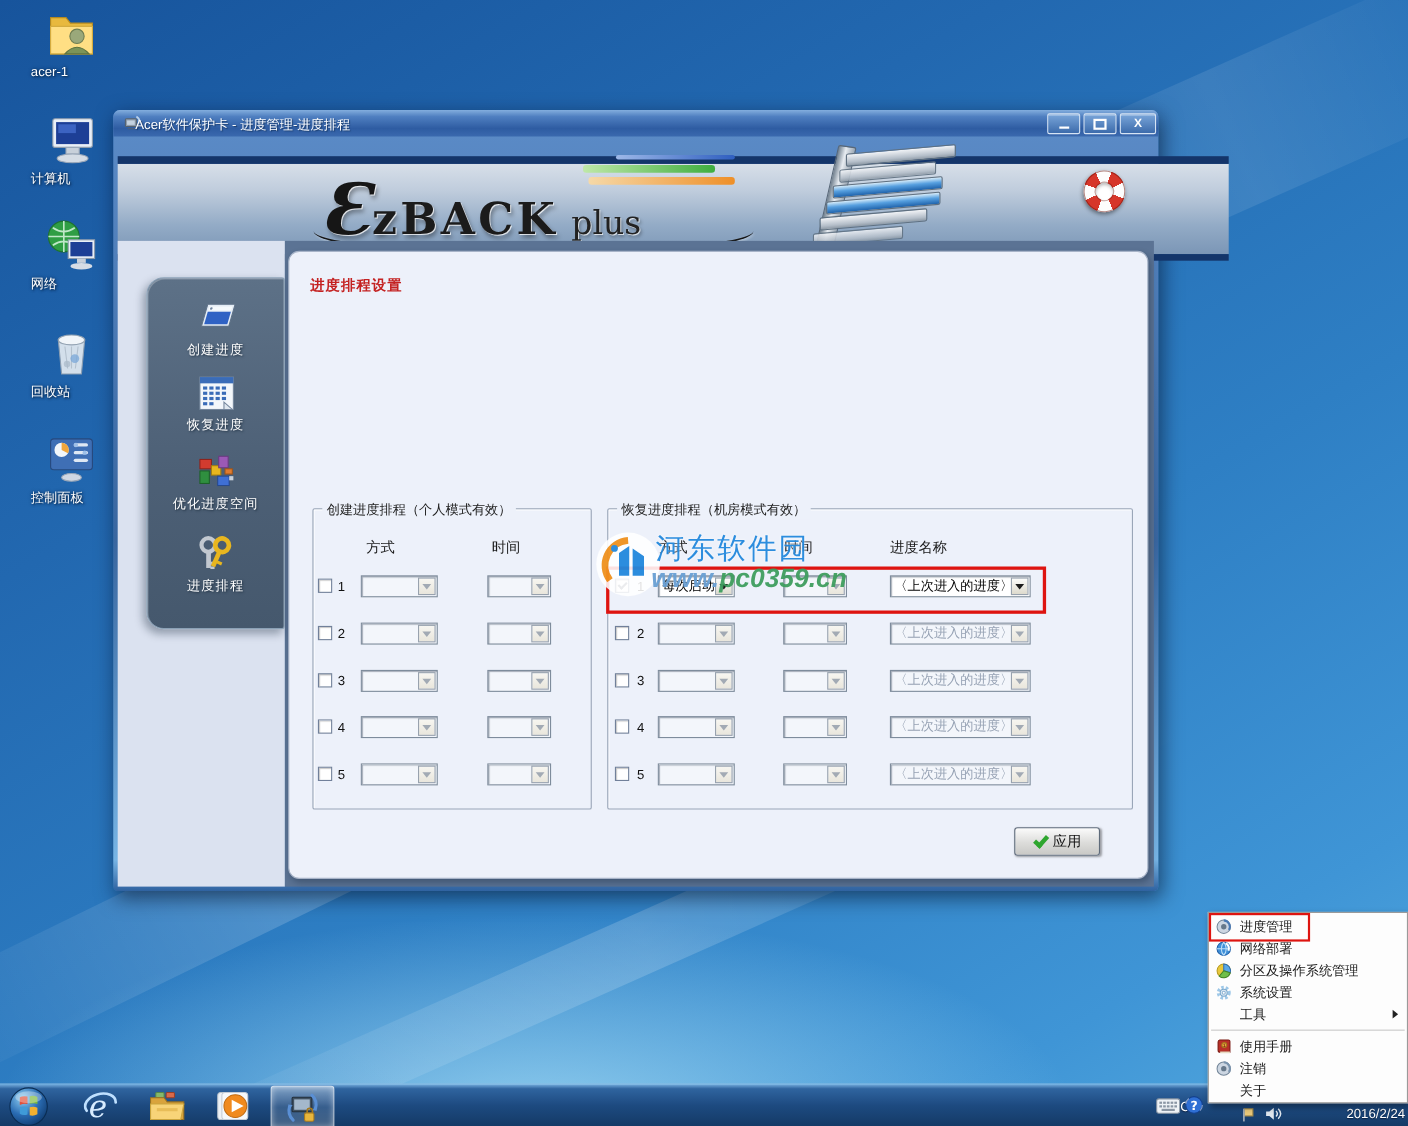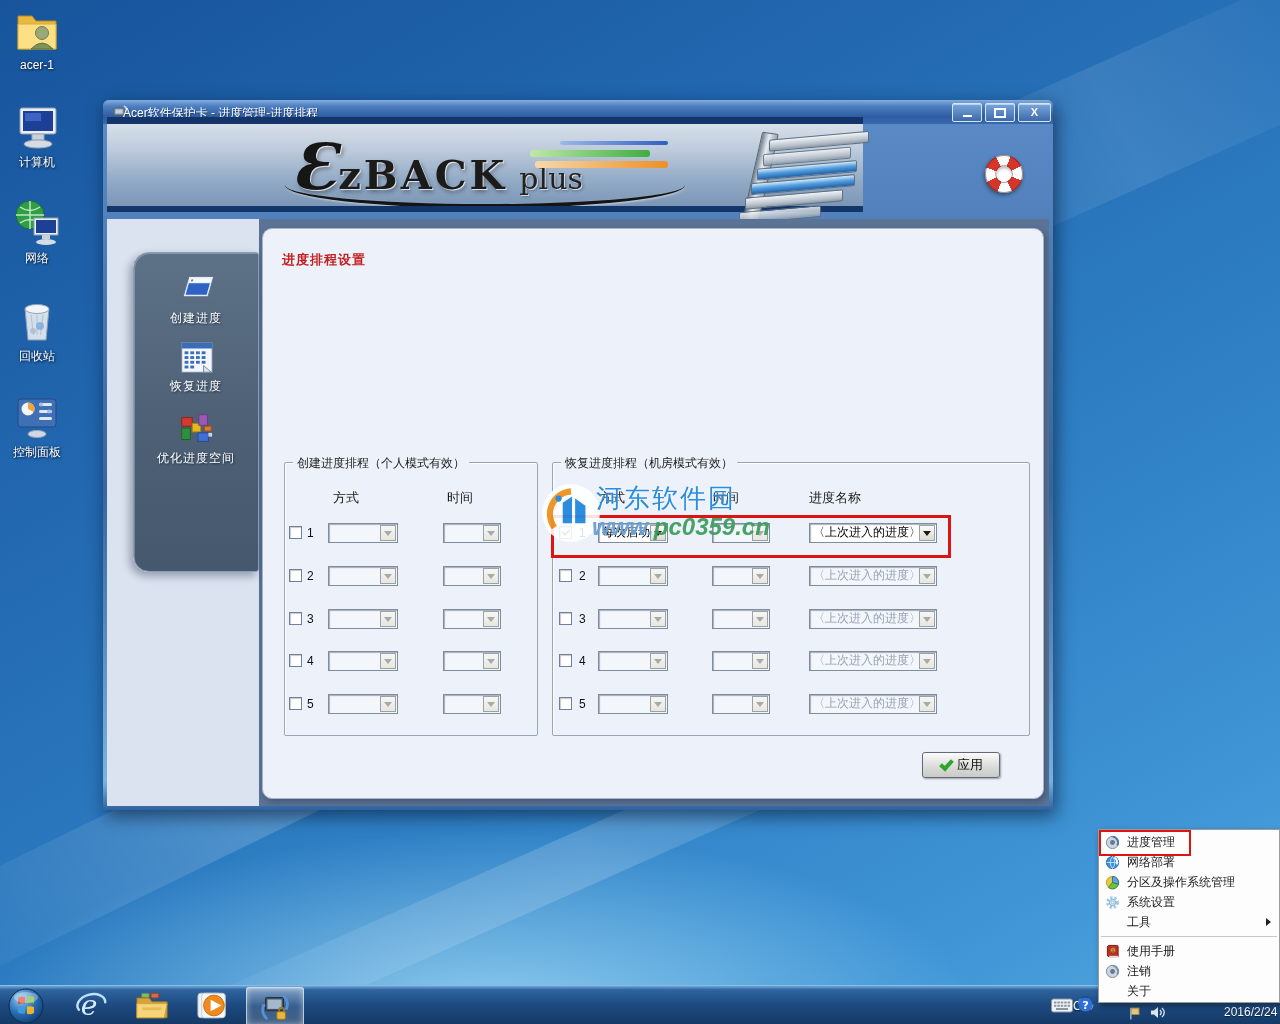--- a/index.html
+++ b/index.html
@@ -9,21 +9,21 @@
       radial-gradient(ellipse 700px 260px at 38% 99%, rgba(170,225,248,.75) 0%, rgba(170,225,248,0) 70%),
       linear-gradient(150deg,#17549c 0%,#2268b0 30%,#2e7fc4 60%,#3f95d6 85%,#55aade 100%);}
   .streak{position:absolute;pointer-events:none;background:linear-gradient(90deg,rgba(255,255,255,0),rgba(255,255,255,.22),rgba(255,255,255,0));}
   .st1{left:-140px;top:700px;width:980px;height:90px;transform:rotate(-26deg);}
   .st2{left:60px;top:830px;width:1050px;height:55px;transform:rotate(-24deg);opacity:.8;}
   .st3{left:860px;top:60px;width:520px;height:130px;transform:rotate(-24deg);opacity:.45;}
   .icon{display:inline-block;line-height:0;}
   .icon svg{width:100%;height:100%;display:block;}
 
   
-  .desk-icon{position:absolute;left:0;width:74px;text-align:center;cursor:default;}
+  .desk-icon{position:absolute;left:0;width:74px;text-align:left;cursor:default;padding-left:28px;}
   .di-img{width:48px;height:50px;margin:0 auto;display:block;}
   .di-label{display:block;margin-top:2px;font-size:12px;color:#fff;text-shadow:1px 1px 2px #0a2a50,0 0 3px #0a2a50;}
 
   
   .app-window{position:absolute;left:103px;top:100px;width:950px;height:710px;border-radius:6px 6px 4px 4px;
     background:linear-gradient(180deg,#5c8cc8 0%,#39669f 60%,#2c5档 100%);
     background:linear-gradient(180deg,#5c8cc8 0%,#39669f 55%,#77b4e4 96%,#2f62a0 100%);
     box-shadow:3px 6px 18px rgba(0,10,30,.55);}
   .titlebar{position:absolute;left:103px;top:100px;width:950px;height:24px;border-radius:6px 6px 0 0;
     background:linear-gradient(180deg,#83aede 0%,#4f7fc0 25%,#2e5ca2 70%,#3a69ae 100%);}
@@ -31,21 +31,21 @@
   .tb-title{position:absolute;left:123px;top:105px;font-size:12px;color:#fff;text-shadow:1px 1px 1px #1a3a66;}
   .tb-btns{position:absolute;left:949px;top:103px;display:flex;}
   .tb-btn{width:28px;height:17px;margin-left:3px;border:1px solid #d6e4f4;border-radius:2px;
     background:linear-gradient(#7aa6da,#3c6bab);display:flex;align-items:center;justify-content:center;
     box-shadow:inset 0 1px 0 rgba(255,255,255,.5);cursor:pointer;}
   .g-min{width:9px;height:2px;background:#fff;margin-top:7px;}
   .g-max{width:8px;height:6px;border:2px solid #fff;}
   .g-close{color:#fff;font-weight:bold;font-size:11px;line-height:1;}
 
   
-  .banner{position:absolute;left:107px;top:117px;width:756px;height:95px;overflow:hidden;
+  .banner{position:absolute;left:107px;top:142px;width:1010px;height:95px;overflow:hidden;
     background:linear-gradient(180deg,#d7dfe9 0%,#bfccdc 30%,#93abc6 68%,#7b96b6 100%);
     border-top:7px solid #14356a;border-bottom:6px solid #14356a;box-sizing:border-box;}
   .logo{position:absolute;left:185px;top:5px;width:420px;height:80px;}
   .logo-e{font-family:"DejaVu Serif","Liberation Serif",serif;font-style:italic;font-weight:bold;font-size:64px;
     color:#161616;text-shadow:1px 1px 0 rgba(255,255,255,.75),2px 3px 4px rgba(0,0,0,.35);}
   .logo-text{font-family:"DejaVu Serif","Liberation Serif",serif;font-weight:bold;font-size:40px;letter-spacing:3px;
     color:#1b1b1b;text-shadow:1px 1px 0 rgba(255,255,255,.75),2px 3px 4px rgba(0,0,0,.35);}
   .logo-plus{font-family:"DejaVu Serif","Liberation Serif",serif;font-size:30px;margin-left:12px;
     color:#222;text-shadow:1px 1px 0 rgba(255,255,255,.7),2px 2px 3px rgba(0,0,0,.3);}
   .swoosh{position:absolute;left:178px;top:38px;width:400px;height:42px;border-bottom:4px solid #141414;border-radius:50%;
@@ -311,20 +311,36 @@
             <rect x="7" y="7" width="11" height="9" fill="#d23b2f" stroke="#8e211a"></rect>
             <rect x="7" y="18" width="9" height="12" fill="#2f8f3f" stroke="#1d6129"></rect>
             <rect x="18" y="13" width="9" height="9" fill="#e8b61f" stroke="#a57f10"></rect>
             <rect x="25" y="4" width="9" height="11" fill="#9b59b6" stroke="#6a3a80"></rect>
             <rect x="24" y="23" width="11" height="9" fill="#3f6fd4" stroke="#27498e"></rect>
             <rect x="31" y="16" width="7" height="5" fill="#e07b2f" stroke="#9e5418"></rect>
             <rect x="35" y="23" width="4" height="4" fill="#c8d0da"></rect>
           </svg>
         </span>
         <span class="nav-label">优化进度空间</span>
+      </div>
+      <div class="nav-item" style="top: 232px;">
+        <span class="icon nav-ic">
+          <svg viewBox="0 0 44 40">
+            <circle cx="15" cy="11" r="6.5" fill="none" stroke="#c2c8d0" stroke-width="4"></circle>
+            <rect x="13" y="17" width="4.5" height="16" fill="#c2c8d0"></rect>
+            <rect x="17" y="27" width="5" height="3" fill="#c2c8d0"></rect>
+            <rect x="17" y="31.5" width="4" height="2.5" fill="#c2c8d0"></rect>
+            <g transform="rotate(24 27 14)">
+              <circle cx="27" cy="11" r="6.5" fill="none" stroke="#e8b61f" stroke-width="4.5"></circle>
+              <rect x="25" y="17" width="4.5" height="16" fill="#e8b61f"></rect>
+              <rect x="29" y="26" width="5" height="3" fill="#e8b61f"></rect>
+            </g>
+          </svg>
+        </span>
+        <span class="nav-label">进度排程</span>
       </div>
     </div>
 
   <div class="card"></div>
   <div class="page-title">进度排程设置</div>
 
   <div class="group g-left">
     <span class="legend">创建进度排程（个人模式有效）</span>
     <span class="col-label" style="left:48px">方式</span>
     <span class="col-label" style="left:162px">时间</span>

